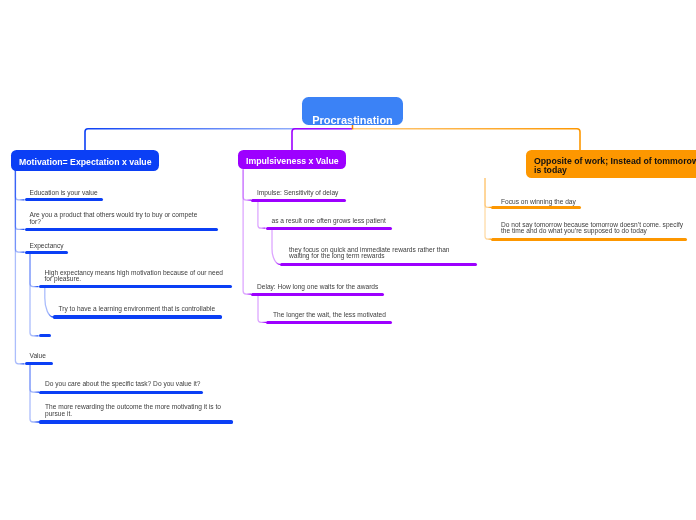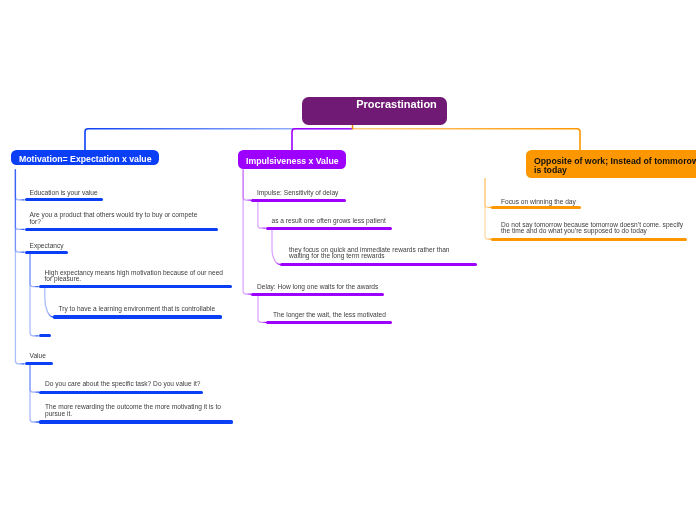--- a/index.html
+++ b/index.html
@@ -6,22 +6,22 @@
   html,body{margin:0;padding:0;background:#fff;}
   body{width:696px;height:520px;overflow:hidden;
        font-family:"Liberation Sans",sans-serif;-webkit-font-smoothing:antialiased;}
   #canvas{position:relative;width:696px;height:520px;background:#fff;}
   svg#links{position:absolute;left:0;top:0;width:696px;height:520px;}
   .ln{fill:none;stroke-width:1.3;}
   .ln2{fill:none;stroke-width:1.6;}
   .hdr{position:absolute;border-radius:5.5px;box-sizing:border-box;
        display:flex;align-items:center;padding-left:8px;}
   .hdr span{color:#fff;font-weight:bold;font-size:8.72px;line-height:8.6px;position:relative;top:1.6px;transform:translateZ(0);}
-  .root{position:absolute;border-radius:6.5px;background:#701a75;
-        display:flex;align-items:flex-start;justify-content:center;padding-left:44px;}
+  .root{position:absolute;border-radius:6.5px;background:#3b82f6;
+        display:flex;align-items:flex-end;justify-content:center;}
   .root span{color:#fff;font-weight:bold;font-size:11px;transform:translateZ(0);position:relative;top:1px;}
   .leaf{position:absolute;left:0;top:0;}
   .t{position:absolute;color:#3c3c3c;font-size:6.6px;line-height:6.5px;white-space:pre;transform:translateZ(0);}
   .bar{position:absolute;height:3.1px;border-radius:1.6px;}
 </style>
 </head>
 <body>
 
 <div id="canvas">
 
@@ -163,21 +163,21 @@
       <path class="ln" stroke="url(#gh-patient-0)" d="M 272.0 228.2 L 272.0 248.7 C 272.0 257.18 275.68 264.4 280.0 264.4 L 280.0 264.4"></path>
       <path class="ln" stroke="url(#gh-delay-0)" d="M 258.0 294.1 L 258.0 319.3 C 258.0 320.92 259.38 322.3 261.0 322.3 L 266.0 322.3"></path>
       <path class="ln" stroke="url(#gh-b3-main-0)" d="M 485.0 178.0 L 485.0 204.4 C 485.0 206.02 486.38 207.4 488.0 207.4 L 491.0 207.4"></path>
       <path class="ln" stroke="url(#gh-b3-main-1)" d="M 485.0 178.0 L 485.0 236.2 C 485.0 237.82 486.38 239.2 488.0 239.2 L 491.0 239.2"></path>
   </svg>
 
   <div class="root" style="left:302px;top:97px;width:101px;height:28px;">
     <span>Procrastination</span>
   </div>
 
-  <div class="hdr" style="left:11px;top:150px;width:148px;height:15px;background:#0b3ff5;">
+  <div class="hdr" style="left:11px;top:150px;width:148px;height:21px;background:#0b3ff5;">
     <span>Motivation= Expectation x value</span>
   </div>
 
   <div class="hdr" style="left:238px;top:150px;width:108px;height:19px;background:#9d00ff;">
     <span>Impulsiveness x Value</span>
   </div>
 
   <div class="hdr" style="left:482px;top:150px;width:196px;height:28px;background:#fd9700;padding-right:14px;margin-left:44px;">
     <span style="color:#111;">Opposite of work; Instead of tommorow it is today</span>
   </div>

